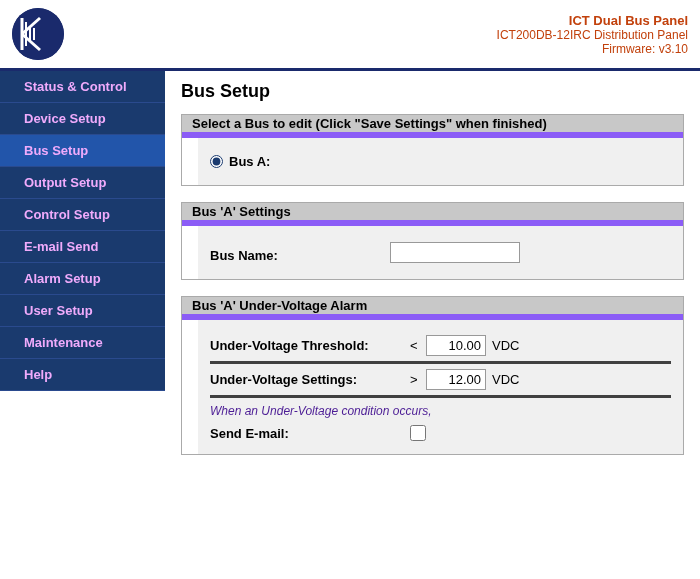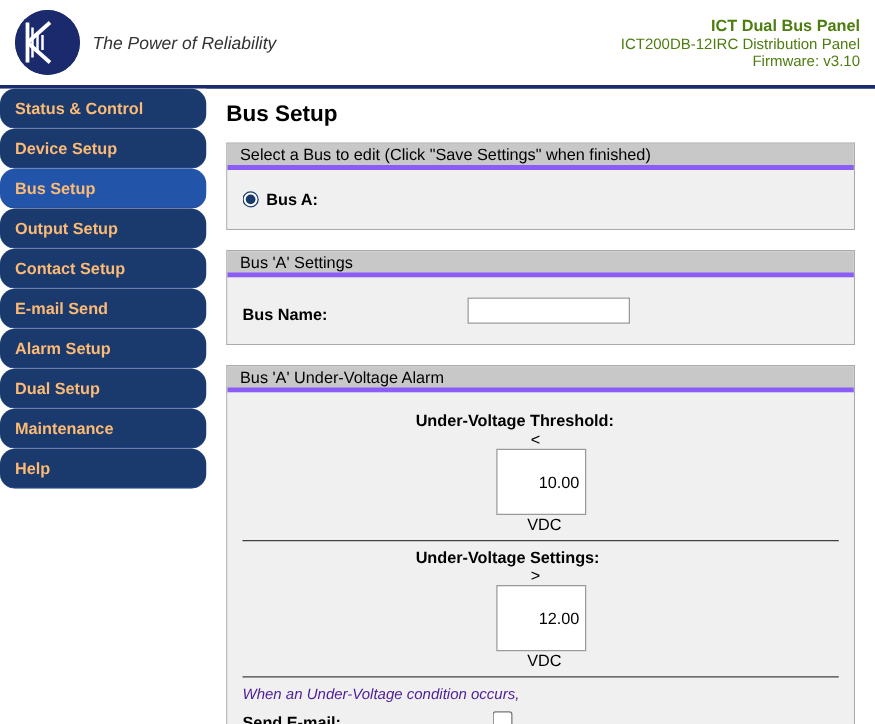--- a/index.html
+++ b/index.html
@@ -30,48 +30,47 @@
       overflow: hidden;
     }
     .logo-tagline {
       font-size: 14px;
       color: #333;
       font-style: italic;
     }
     .header-info {
       text-align: right;
       font-size: 12px;
-      color: #4d7c0f;
+      color: #c2410c;
     }
     .header-info .title {
       font-weight: bold;
       font-size: 13px;
     }
 
     
     .main-layout {
       display: flex;
       min-height: 520px;
     }
 
     
     .sidebar {
       width: 165px;
       background: #fff;
       flex-shrink: 0;
     }
     .sidebar-item {
       background: #1a3a6e;
-      color: #fdba74;
-      padding: 8px 12px;
+      color: #f0abfc;
+      padding: 8px 24px;
       cursor: pointer;
       font-size: 13px;
       font-weight: bold;
       border-bottom: 1px solid #2a4a8e;
-      border-radius: 12px;
     }
 
     
     .content {
       flex: 1;
       padding: 10px 16px;
     }
     .page-title {
       font-size: 18px;
       font-weight: bold;
@@ -80,28 +79,29 @@
     }
 
     
     .section-box {
       border: 1px solid #aaa;
       margin-bottom: 16px;
     }
     .section-header {
       background: #c8c8c8;
       padding: 1px 10px;
-      font-weight: normal;
+      font-weight: bold;
       font-size: 13px;
       color: #000;
-      border-bottom: 4px solid #8b5cf6;
+      border-bottom: 6px solid #8b5cf6;
     }
     .section-body {
       padding: 10px 12px;
       background: #f0f0f0;
+      margin-left: 16px;
     }
     .radio-row {
       display: flex;
       align-items: center;
       gap: 6px;
       margin: 6px 0;
       font-weight: bold;
     }
     .radio-row input[type="radio"] {
       accent-color: #1a3a6e;
@@ -124,41 +124,40 @@
       font-size: 13px;
       width: 130px;
       background: #fff;
     }
 
     
     .uv-row {
       display: flex;
       align-items: center;
       padding: 5px 0;
-      border-bottom: 1px solid #404040;
-      flex-direction: column;
+      border-bottom: 3px solid #404040;
     }
     .uv-row:last-of-type {
       border-bottom: none;
     }
     .uv-label {
       font-weight: bold;
       min-width: 200px;
       font-size: 13px;
     }
     .uv-sym {
       font-size: 13px;
       margin-right: 4px;
       min-width: 12px;
     }
     .uv-input {
       border: 1px solid #999;
-      padding: 18px 4px;
-      font-size: 13px;
-      width: 72px;
+      padding: 2px 4px;
+      font-size: 13px;
+      width: 60px;
       background: #fff;
       text-align: right;
     }
     .uv-unit {
       margin-left: 6px;
       font-size: 13px;
     }
     .uv-note {
       font-size: 12px;
       color: #4c1d95;
@@ -188,21 +187,20 @@
         <circle cx="26" cy="26" r="26" fill="#1a2a6c"></circle>
 
         <line x1="10" y1="10" x2="10" y2="42" stroke="white" stroke-width="3"></line>
         <line x1="10" y1="26" x2="28" y2="10" stroke="white" stroke-width="3"></line>
         <line x1="10" y1="26" x2="28" y2="42" stroke="white" stroke-width="3"></line>
         <line x1="14" y1="14" x2="14" y2="38" stroke="white" stroke-width="2"></line>
         <line x1="18" y1="18" x2="18" y2="34" stroke="white" stroke-width="2"></line>
         <line x1="22" y1="20" x2="22" y2="32" stroke="white" stroke-width="2"></line>
       </svg>
     </div>
-    <span class="logo-tagline">The Power of Reliability</span>
   </div>
   <div class="header-info">
     <div class="title">ICT Dual Bus Panel</div>
     <div>ICT200DB-12IRC Distribution Panel</div>
     <div>Firmware: v3.10</div>
   </div>
 </div>
 
 <div class="main-layout">
 
@@ -213,30 +211,30 @@
     <div class="sidebar-item">
       <span>Device Setup</span>
     </div>
     <div class="sidebar-item" style="background:#2255aa;">
       <span>Bus Setup</span>
     </div>
     <div class="sidebar-item">
       <span>Output Setup</span>
     </div>
     <div class="sidebar-item">
-      <span>Contact Setup</span>
+      <span>Control Setup</span>
     </div>
     <div class="sidebar-item">
       <span>E-mail Send</span>
     </div>
     <div class="sidebar-item">
       <span>Alarm Setup</span>
     </div>
     <div class="sidebar-item">
-      <span>Dual Setup</span>
+      <span>User Setup</span>
     </div>
     <div class="sidebar-item">
       <span>Maintenance</span>
     </div>
     <div class="sidebar-item">
       <span>Help</span>
     </div>
   </div>
 
   <div class="content">

